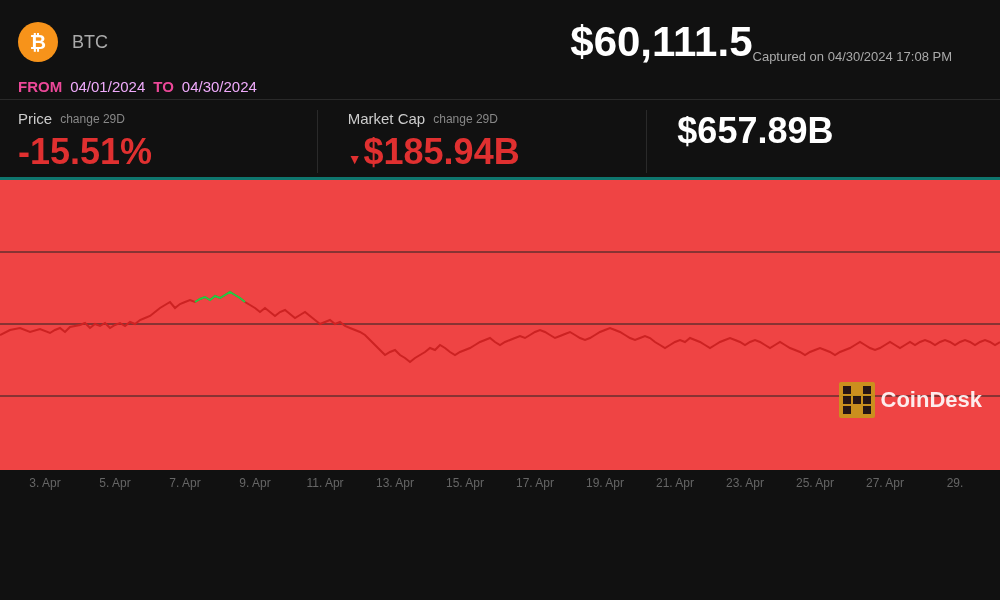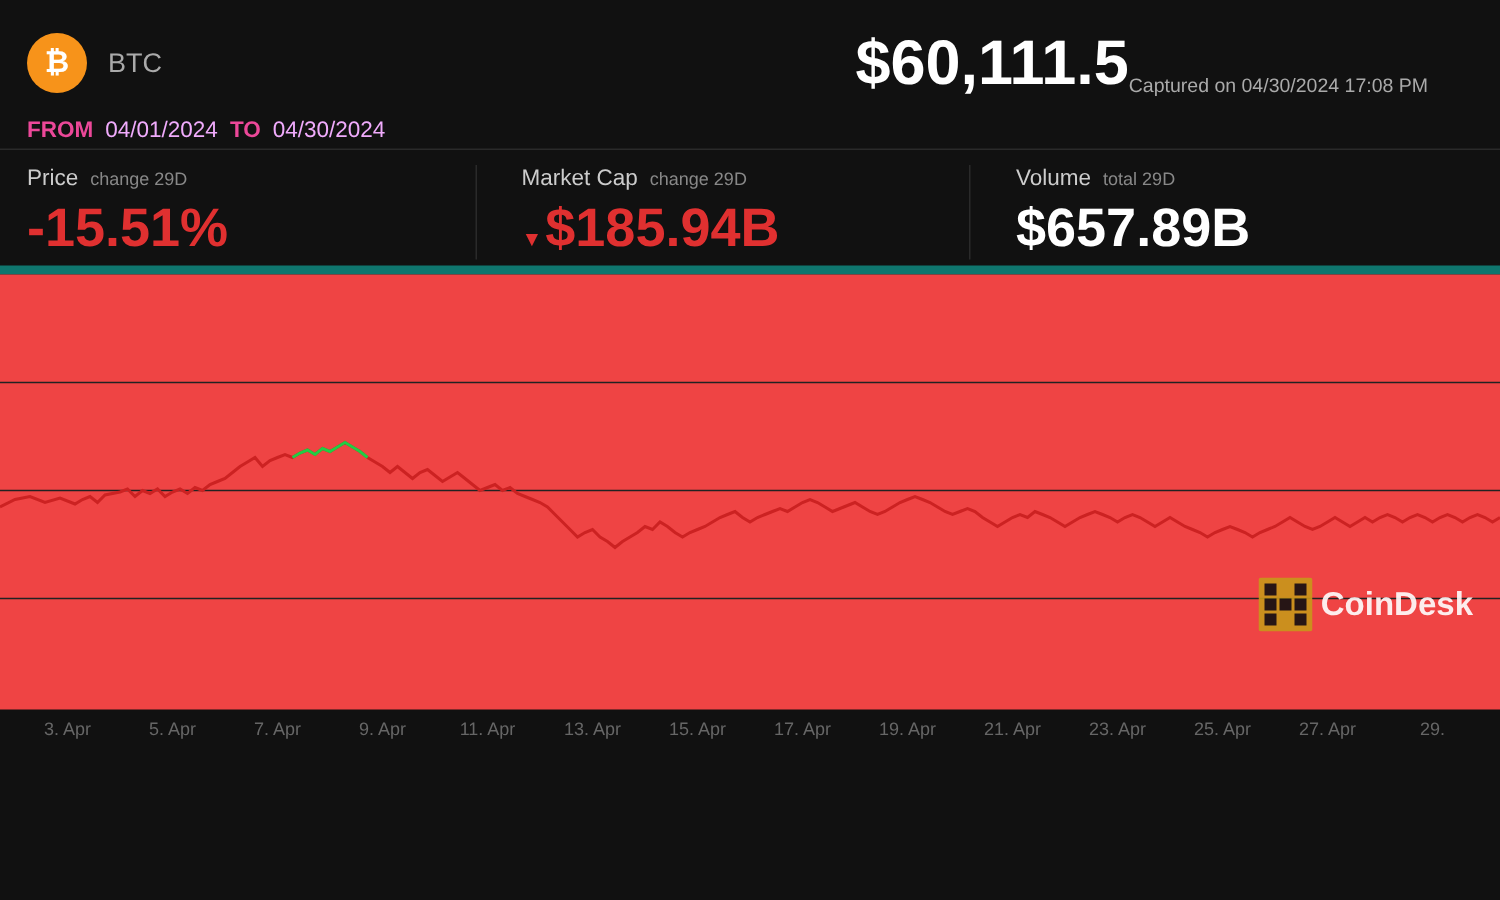--- a/index.html
+++ b/index.html
@@ -85,21 +85,21 @@
       text-align: right;
       padding-right: 24px;
       padding-bottom: 2px;
     }
 
     .stats-row {
       display: flex;
       padding: 10px 24px 4px 18px;
       gap: 0;
       border-top: 1px solid #2a2a2a;
-      border-bottom: 6px solid #0f766e;
+      border-bottom: 3px solid #0f766e;
     }
 
     .stat-block {
       flex: 1;
     }
 
     .stat-block + .stat-block {
       border-left: 1px solid #2a2a2a;
       padding-left: 30px;
     }
@@ -221,24 +221,20 @@
   <div class="stat-block">
     <div class="stat-label-row">
       <span class="stat-label">Market Cap</span>
       <span class="stat-sublabel">change 29D</span>
     </div>
     <div class="stat-value negative">
       <span class="down-arrow">▼</span><span>$185.94B</span>
     </div>
   </div>
   <div class="stat-block">
-    <div class="stat-label-row">
-      <span class="stat-label">Volume</span>
-      <span class="stat-sublabel">total 29D</span>
-    </div>
     <div class="stat-value neutral">$657.89B</div>
   </div>
 </div>
 
 <div class="chart-area">
   <svg class="chart-svg" viewBox="0 0 1000 290" preserveAspectRatio="none">
 
     <line x1="0" y1="72" x2="1000" y2="72" stroke="#222" stroke-width="1"></line>
     <line x1="0" y1="144" x2="1000" y2="144" stroke="#222" stroke-width="1"></line>
     <line x1="0" y1="216" x2="1000" y2="216" stroke="#222" stroke-width="1"></line>

